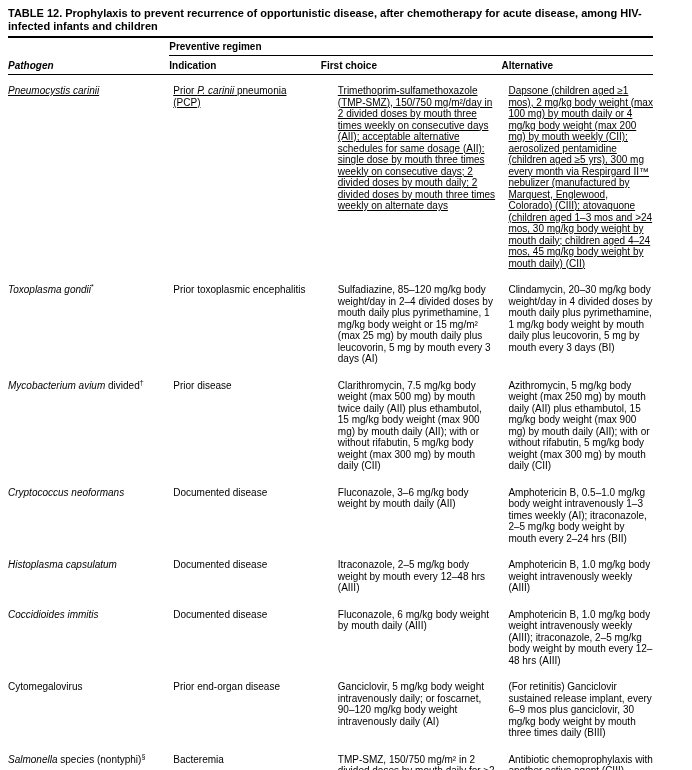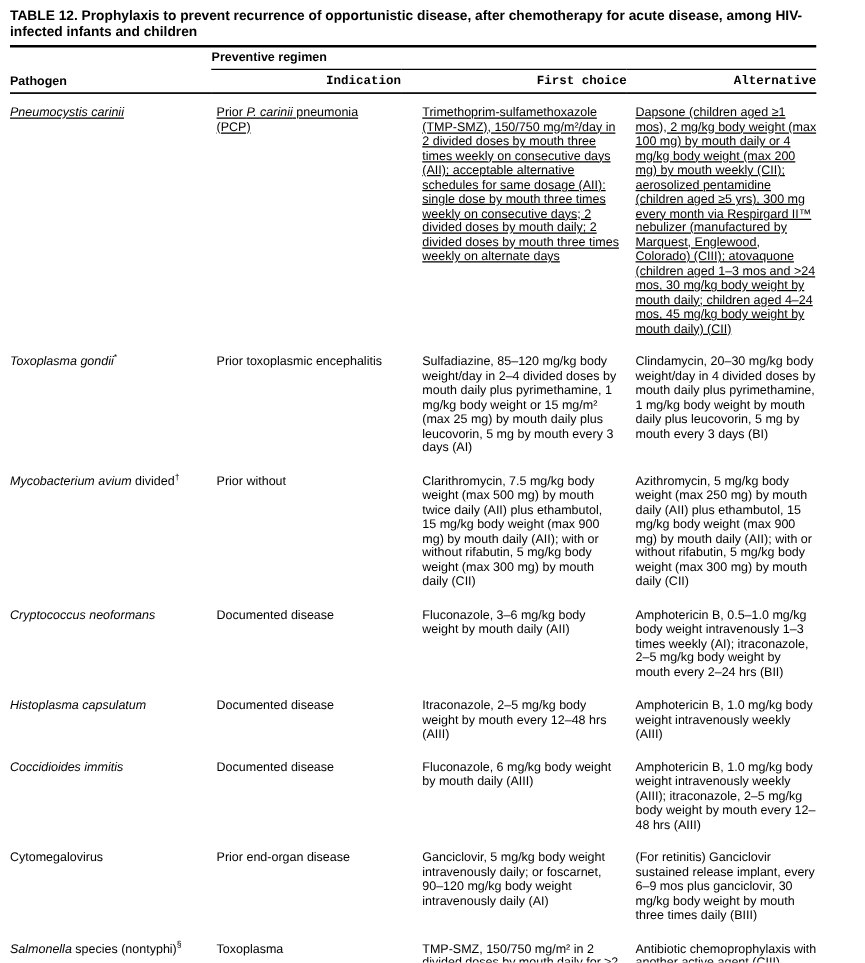--- a/index.html
+++ b/index.html
@@ -43,22 +43,22 @@
     font-weight: bold;
     border-bottom: 1px solid #000;
   }
   tr.col-head th {
     font-weight: bold;
     border-bottom: 1px solid #000;
     padding: 4px 0 3px 0;
     vertical-align: bottom;
     font-size: 10px;
   }
-  tr.col-head th.left { text-align: left; }
-  tr.col-head th.center { text-align: right; font-family: Liberation Mono, monospace; }
+  tr.col-head th.left { text-align: left; font-style: italic; }
+  tr.col-head th.center { text-align: left; }
 
   tr.section-row td {
     font-weight: bold;
     border-bottom: 1px solid #000;
     padding: 3px 0 3px 0;
   }
 
   tbody.rows td {
     vertical-align: top;
     padding: 0 10px 15px 0;
@@ -112,21 +112,21 @@
 
       <tr>
         <td class="c1 path"><i>Toxoplasma gondii</i><span></span><sup class="fn">*</sup></td>
         <td class="c2"><span>Prior toxoplasmic encephalitis</span><i></i><span></span></td>
         <td class="c3">Sulfadiazine, 85–120 mg/kg body weight/day in 2–4 divided doses by mouth daily plus pyrimethamine, 1 mg/kg body weight or 15 mg/m² (max 25 mg) by mouth daily plus leucovorin, 5 mg by mouth every 3 days (AI)</td>
         <td class="c4">Clindamycin, 20–30 mg/kg body weight/day in 4 divided doses by mouth daily plus pyrimethamine, 1 mg/kg body weight by mouth daily plus leucovorin, 5 mg by mouth every 3 days (BI)</td>
       </tr>
 
       <tr>
         <td class="c1 path"><i>Mycobacterium avium</i><span> divided</span><sup class="fn">†</sup></td>
-        <td class="c2"><span>Prior without</span><i></i><span></span></td>
+        <td class="c2"><span>Prior disease</span><i></i><span></span></td>
         <td class="c3">Clarithromycin, 7.5 mg/kg body weight (max 500 mg) by mouth twice daily (AII) plus ethambutol, 15 mg/kg body weight (max 900 mg) by mouth daily (AII); with or without rifabutin, 5 mg/kg body weight (max 300 mg) by mouth daily (CII)</td>
         <td class="c4">Azithromycin, 5 mg/kg body weight (max 250 mg) by mouth daily (AII) plus ethambutol, 15 mg/kg body weight (max 900 mg) by mouth daily (AII); with or without rifabutin, 5 mg/kg body weight (max 300 mg) by mouth daily (CII)</td>
       </tr>
 
       <tr>
         <td class="c1 path"><i>Cryptococcus neoformans</i><span></span><sup class="fn"></sup></td>
         <td class="c2"><span>Documented disease</span><i></i><span></span></td>
         <td class="c3">Fluconazole, 3–6 mg/kg body weight by mouth daily (AII)</td>
         <td class="c4">Amphotericin B, 0.5–1.0 mg/kg body weight intravenously 1–3 times weekly (AI); itraconazole, 2–5 mg/kg body weight by mouth every 2–24 hrs (BII)</td>
       </tr>
@@ -147,20 +147,20 @@
 
       <tr>
         <td class="c1 path"><i></i><span>Cytomegalovirus</span><sup class="fn"></sup></td>
         <td class="c2"><span>Prior end-organ disease</span><i></i><span></span></td>
         <td class="c3">Ganciclovir, 5 mg/kg body weight intravenously daily; or foscarnet, 90–120 mg/kg body weight intravenously daily (AI)</td>
         <td class="c4">(For retinitis) Ganciclovir sustained release implant, every 6–9 mos plus ganciclovir, 30 mg/kg body weight by mouth three times daily (BIII)</td>
       </tr>
 
       <tr>
         <td class="c1 path"><i>Salmonella</i><span> species (nontyphi)</span><sup class="fn">§</sup></td>
-        <td class="c2"><span>Toxoplasma</span><i></i><span></span></td>
+        <td class="c2"><span>Bacteremia</span><i></i><span></span></td>
         <td class="c3">TMP-SMZ, 150/750 mg/m² in 2 divided doses by mouth daily for ≥2 months (CIII)</td>
         <td class="c4">Antibiotic chemoprophylaxis with another active agent (CIII)</td>
       </tr>
 
     </tbody>
   </table>
 </div>
 
 </body></html>

